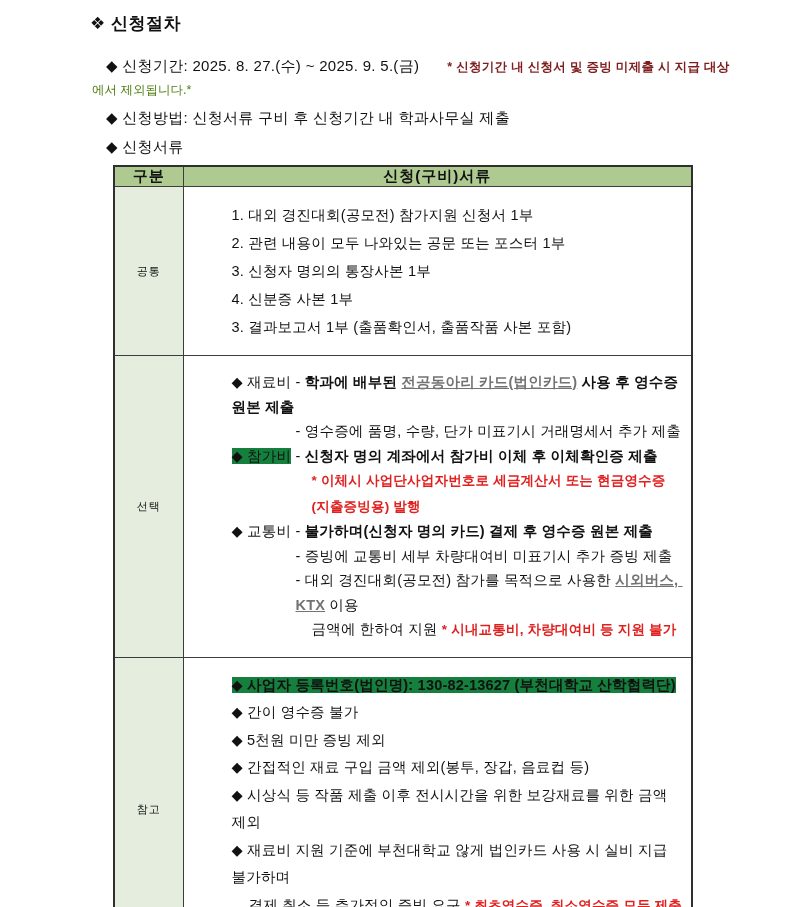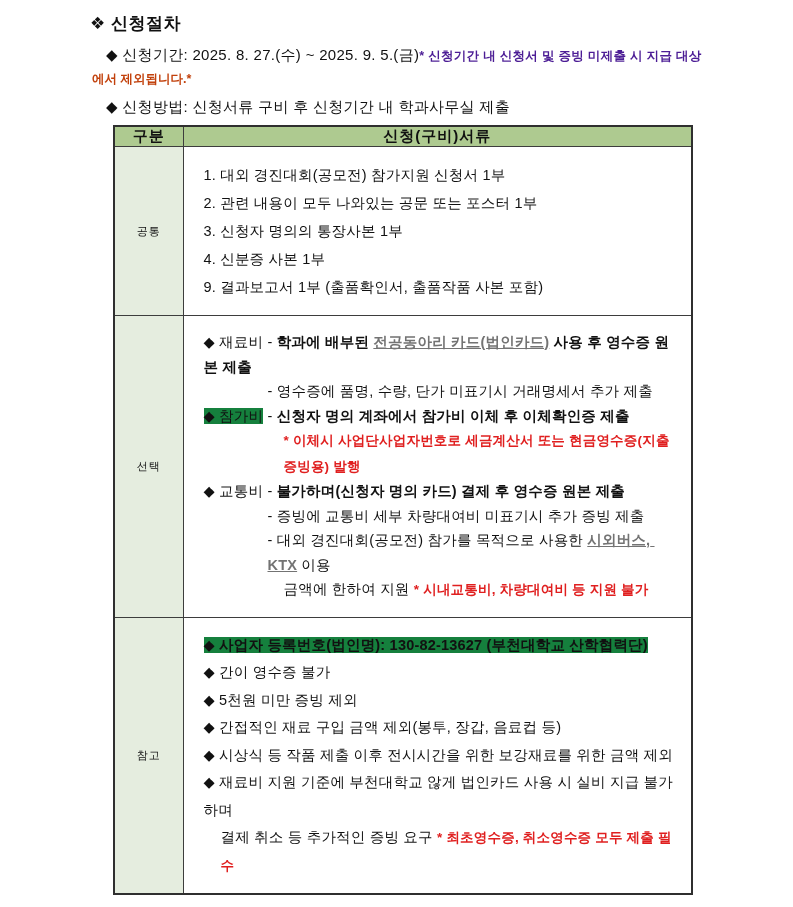--- a/index.html
+++ b/index.html
@@ -8,34 +8,34 @@
     width: 793px; height: 907px;
     font-family: "Liberation Sans", "DejaVu Sans", sans-serif;
     color: #111;
     overflow: hidden;
   }
   .page { padding: 10px 0 0 90px; width: 793px; }
 
   
   .sec-title {
     font-size: 17px; font-weight: bold; letter-spacing: 0.5px;
-    margin: 2px 0 8px 0; white-space: pre-wrap;
+    margin: 2px 0 19px 0; white-space: pre-wrap;
   }
   .top-lines { font-size: 15px; }
   .bullet-line {
     margin-left: 16px; line-height: 24px; white-space: pre-wrap;
     letter-spacing: 0.3px;
   }
   .red-inline {
-    color: #4c1d95; font-weight: bold; font-size: 12.5px; margin-left: 0;
+    color: #7f1d1d; font-weight: bold; font-size: 12.5px; margin-left: 28px;
     white-space: pre-wrap;
     text-align: right;
   }
   .red-cont {
-    color: #c2410c; font-weight: bold; font-size: 12.5px;
+    color: #4d7c0f; font-weight: normal; font-size: 12.5px;
     margin-left: 2px; line-height: 22px; white-space: pre-wrap;
   }
   .mb6 { margin-bottom: 5px; }
 
   
   table.doc-table {
     border-collapse: collapse;
     margin: 6px 0 0 23px;
     width: 580px;
     border: 2px solid #2f2f2f;
@@ -51,21 +51,21 @@
   td.label-cell {
     background: #e5eddf;
     text-align: center; vertical-align: middle;
     font-size: 11px; letter-spacing: 1px;
   }
   td.content-cell {
     background: #ffffff; vertical-align: middle;
     padding: 14px 8px 14px 20px;
     font-size: 14.5px;
   }
-  .l { white-space: pre-wrap; letter-spacing: 0.2px; }
+  .l { white-space: pre-wrap; letter-spacing: 0.2px; margin-left: 28px; }
   .common-cell .l   { line-height: 28px; }
   .optional-cell .l { line-height: 24.5px; }
   .ref-cell .l      { line-height: 27.5px; }
   .b   { font-weight: bold; }
   .red { color: #e01f1f; font-weight: bold; font-size: 13.5px; }
   .link{ color: #737373; font-weight: bold; text-decoration: underline; }
   .hl  { background: #15803d; }
   .in0 { padding-left: 17px; }
   .in1 { padding-left: 64px; }
   .in2 { padding-left: 80px; }
@@ -75,20 +75,21 @@
 
 <div class="page">
 
   <div>
     <div class="sec-title">❖ 신청절차</div>
 
     <div class="top-lines">
       <div class="bullet-line"><span>◆ 신청기간: 2025. 8. 27.(수) ~ 2025. 9. 5.(금)</span><span class="red-inline">* 신청기간 내 신청서 및 증빙 미제출 시 지급 대상</span></div>
       <div class="red-cont mb6">에서 제외됩니다.*</div>
       <div class="bullet-line mb6">◆ 신청방법: 신청서류 구비 후 신청기간 내 학과사무실 제출</div>
+      <div class="bullet-line">◆ 신청서류</div>
     </div>
   </div>
 
   <table class="doc-table">
     <colgroup>
         <col class="c1">
         <col>
       </colgroup>
     <thead>
       <tr>
@@ -98,21 +99,21 @@
     </thead>
     <tbody>
 
       <tr>
         <td class="label-cell">공통</td>
         <td class="content-cell common-cell">
           <div class="l">1. 대외 경진대회(공모전) 참가지원 신청서 1부</div>
           <div class="l">2. 관련 내용이 모두 나와있는 공문 또는 포스터 1부</div>
           <div class="l">3. 신청자 명의의 통장사본 1부</div>
           <div class="l">4. 신분증 사본 1부</div>
-          <div class="l">9. 결과보고서 1부 (출품확인서, 출품작품 사본 포함)</div>
+          <div class="l">3. 결과보고서 1부 (출품확인서, 출품작품 사본 포함)</div>
         </td>
       </tr>
 
       <tr>
         <td class="label-cell">선택</td>
         <td class="content-cell optional-cell">
           <div class="l"><span>◆ 재료비 - </span><span class="b">학과에 배부된 </span><span class="link">전공동아리 카드(법인카드)</span><span class="b"> 사용 후 영수증 원본 제출</span></div>
           <div class="l in1">- 영수증에 품명, 수량, 단가 미표기시 거래명세서 추가 제출</div>
           <div class="l"><span class="hl">◆ 참가비</span><span> - </span><span class="b">신청자 명의 계좌에서 참가비 이체 후 이체확인증 제출</span></div>
           <div class="l in2"><span class="red">* 이체시 사업단사업자번호로 세금계산서 또는 현금영수증(지출증빙용) 발행</span></div>

